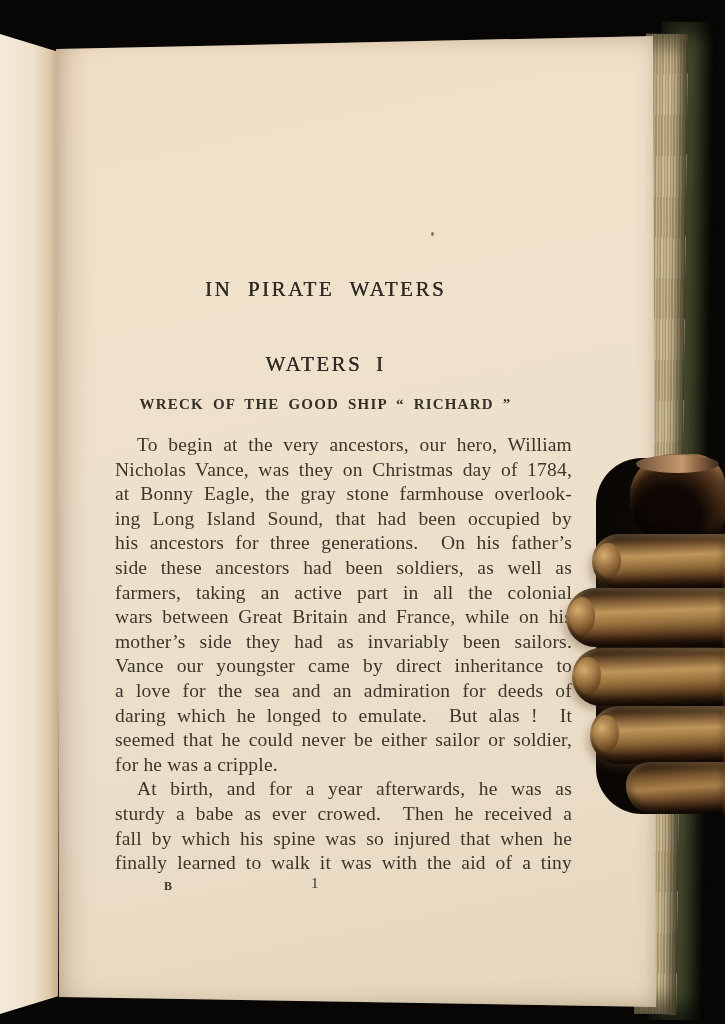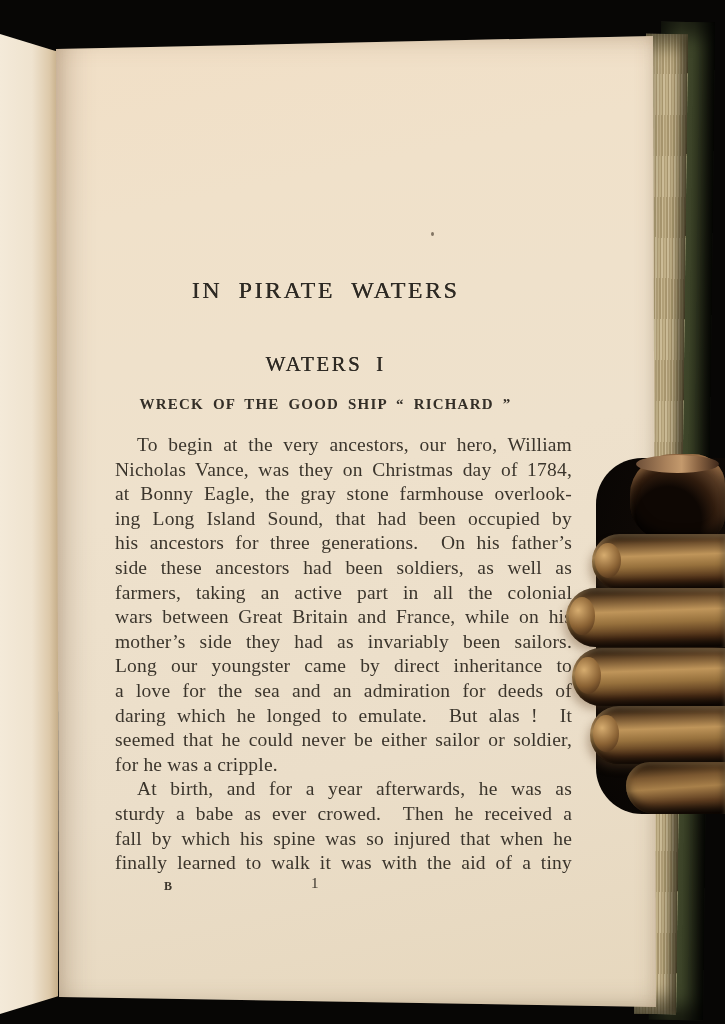--- a/index.html
+++ b/index.html
@@ -46,21 +46,21 @@
     clip-path: polygon(1px 15px, 598px 2px, 601px 973px, 4px 963px);
     background: linear-gradient(168deg, #f1dfc6 0%, #f0e1ca 18%, #eee1cc 45%, #ebdec9 72%, #e6d7bd 100%);
     box-shadow:
       inset 26px 0 30px -18px rgba(110,80,50,.38),
       inset -14px 0 22px -14px rgba(120,95,65,.32),
       inset 0 -20px 26px -16px rgba(110,85,55,.32),
       inset 0 22px 28px -20px rgba(135,100,70,.35);
   }
 
   .heading { position: absolute; left: 42px; width: 457px; text-align: center; color: #2e2a24; }
-  .page-title    { top: 243px; font-size: 24px; letter-spacing: 2.5px; word-spacing: 8px; text-shadow: .3px 0 0 currentColor; font-family: Liberation Serif, serif; }
+  .page-title    { top: 243px; font-size: 21px; letter-spacing: 2.5px; word-spacing: 8px; text-shadow: .3px 0 0 currentColor; font-family: Liberation Serif, serif; }
   .chapter-head  { top: 318px; font-size: 21px; letter-spacing: 2.5px; word-spacing: 6px; text-shadow: .3px 0 0 currentColor; }
   .section-head  { top: 362px; font-size: 15px; font-weight: bold; letter-spacing: 1.2px; word-spacing: 4px; color: #332e27; }
 
   .body-block {
     position: absolute; left: 60px; top: 399px; width: 457px;
     font-size: 19.5px; color: #3b352c; letter-spacing: .2px;
   }
   .ln {
     line-height: 24.6px; height: 24.6px; white-space: nowrap;
     text-align: justify; text-align-last: justify;
@@ -135,21 +135,21 @@
     <div class="body-block">
       <div class="ln indent">To begin at the very ancestors, our hero, William</div>
       <div class="ln">Nicholas Vance, was they on Christmas day of 1784,</div>
       <div class="ln">at Bonny Eagle, the gray stone farmhouse overlook-</div>
       <div class="ln">ing Long Island Sound, that had been occupied by</div>
       <div class="ln">his ancestors for three generations.&nbsp; On his father’s</div>
       <div class="ln">side these ancestors had been soldiers, as well as</div>
       <div class="ln">farmers, taking an active part in all the colonial</div>
       <div class="ln">wars between Great Britain and France, while on his</div>
       <div class="ln">mother’s side they had as invariably been sailors.</div>
-      <div class="ln">Long our youngster came by direct inheritance to</div>
+      <div class="ln">Vance our youngster came by direct inheritance to</div>
       <div class="ln">a love for the sea and an admiration for deeds of</div>
       <div class="ln">daring which he longed to emulate.&nbsp; But alas !&nbsp; It</div>
       <div class="ln">seemed that he could never be either sailor or soldier,</div>
       <div class="ln left-end">for he was a cripple.</div>
       <div class="ln indent">At birth, and for a year afterwards, he was as</div>
       <div class="ln">sturdy a babe as ever crowed.&nbsp; Then he received a</div>
       <div class="ln">fall by which his spine was so injured that when he</div>
       <div class="ln">finally learned to walk it was with the aid of a tiny</div>
     </div>
 

